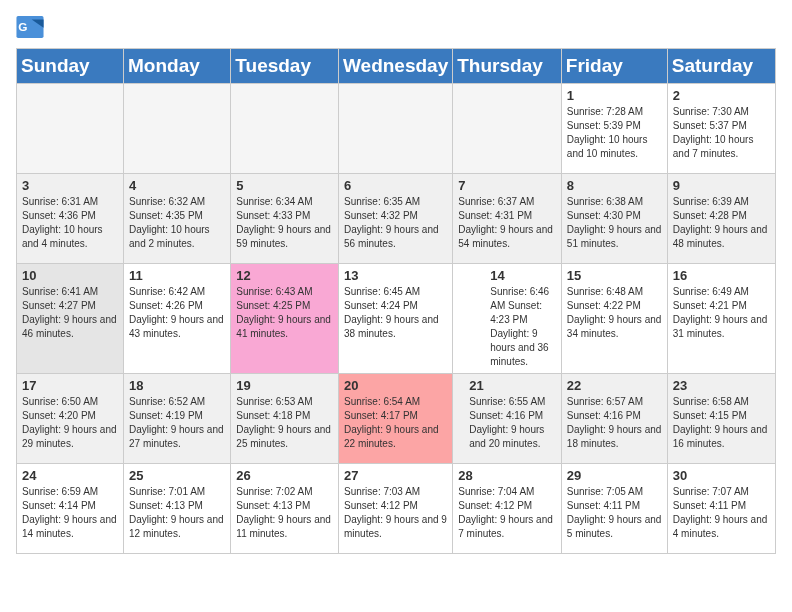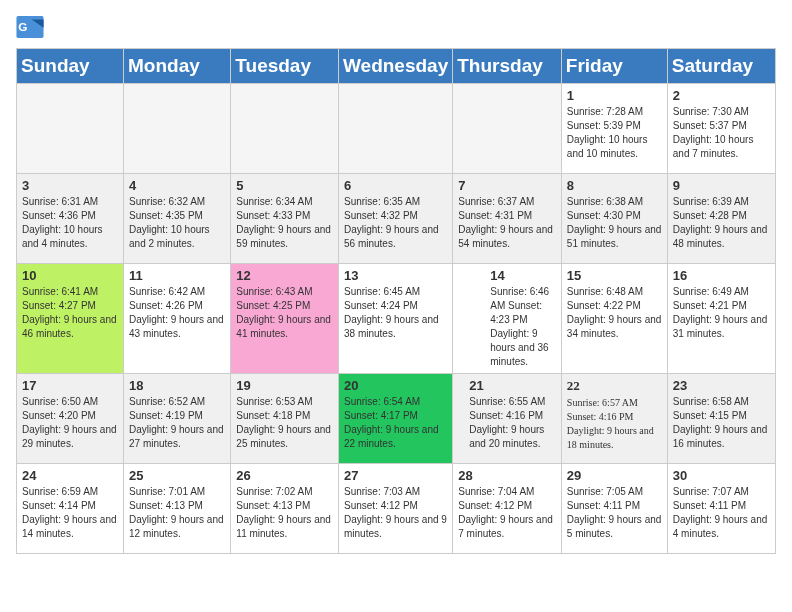--- a/index.html
+++ b/index.html
@@ -168,21 +168,21 @@
 Daylight: 9 hours and 51 minutes.</div>
         </td>
         <td style="background: rgb(240, 240, 240);">
           <span class="day-number">9</span>
           <div class="day-info">Sunrise: 6:39 AM
 Sunset: 4:28 PM
 Daylight: 9 hours and 48 minutes.</div>
         </td>
       </tr>
       <tr>
-        <td style="background: #bef264;">
+        <td style="background: #e5e5e5;">
           <span class="day-number">10</span>
           <div class="day-info">Sunrise: 6:41 AM
 Sunset: 4:27 PM
 Daylight: 9 hours and 46 minutes.</div>
         </td>
         <td style="background: rgb(255, 255, 255); margin-left: 40px;">
           <span class="day-number">11</span>
           <div class="day-info">Sunrise: 6:42 AM
 Sunset: 4:26 PM
 Daylight: 9 hours and 43 minutes.</div>
@@ -230,33 +230,33 @@
           <div class="day-info">Sunrise: 6:52 AM
 Sunset: 4:19 PM
 Daylight: 9 hours and 27 minutes.</div>
         </td>
         <td style="background: rgb(240, 240, 240);">
           <span class="day-number">19</span>
           <div class="day-info">Sunrise: 6:53 AM
 Sunset: 4:18 PM
 Daylight: 9 hours and 25 minutes.</div>
         </td>
-        <td style="background: #22c55e;">
+        <td style="background: #fca5a5;">
           <span class="day-number">20</span>
           <div class="day-info">Sunrise: 6:54 AM
 Sunset: 4:17 PM
 Daylight: 9 hours and 22 minutes.</div>
         </td>
         <td style="background: rgb(240, 240, 240); padding-left: 16px;">
           <span class="day-number">21</span>
           <div class="day-info">Sunrise: 6:55 AM
 Sunset: 4:16 PM
 Daylight: 9 hours and 20 minutes.</div>
         </td>
-        <td style="background: rgb(240, 240, 240); font-family: Liberation Serif, serif;">
+        <td style="background: rgb(240, 240, 240);">
           <span class="day-number">22</span>
           <div class="day-info">Sunrise: 6:57 AM
 Sunset: 4:16 PM
 Daylight: 9 hours and 18 minutes.</div>
         </td>
         <td style="background: rgb(240, 240, 240);">
           <span class="day-number">23</span>
           <div class="day-info">Sunrise: 6:58 AM
 Sunset: 4:15 PM
 Daylight: 9 hours and 16 minutes.</div>

